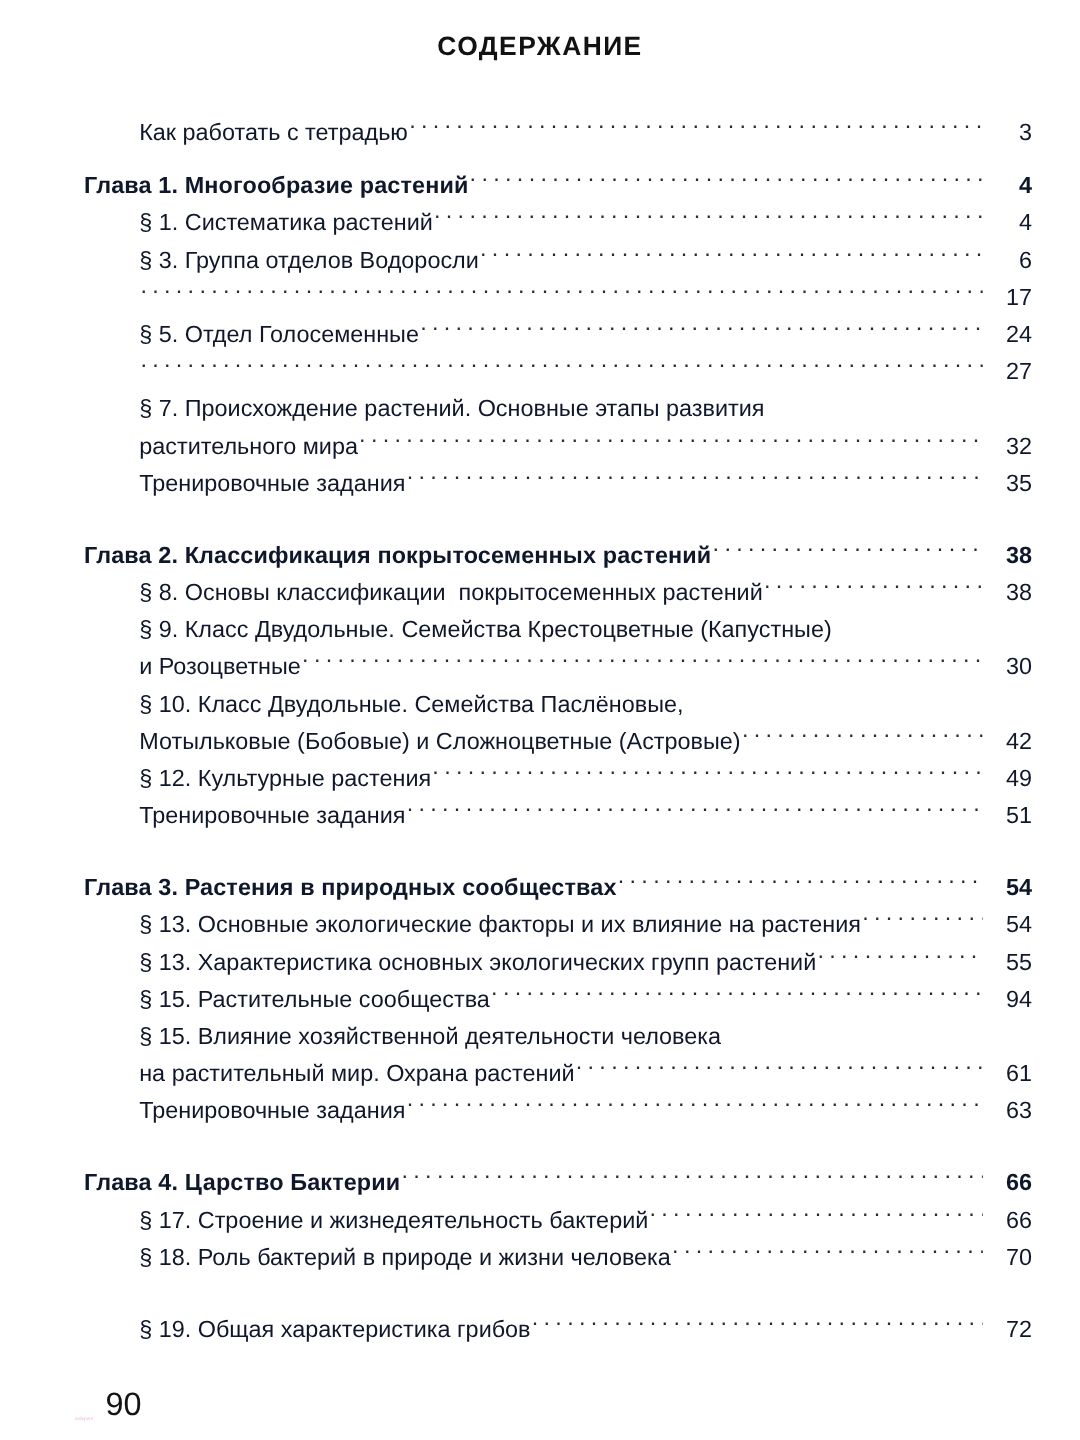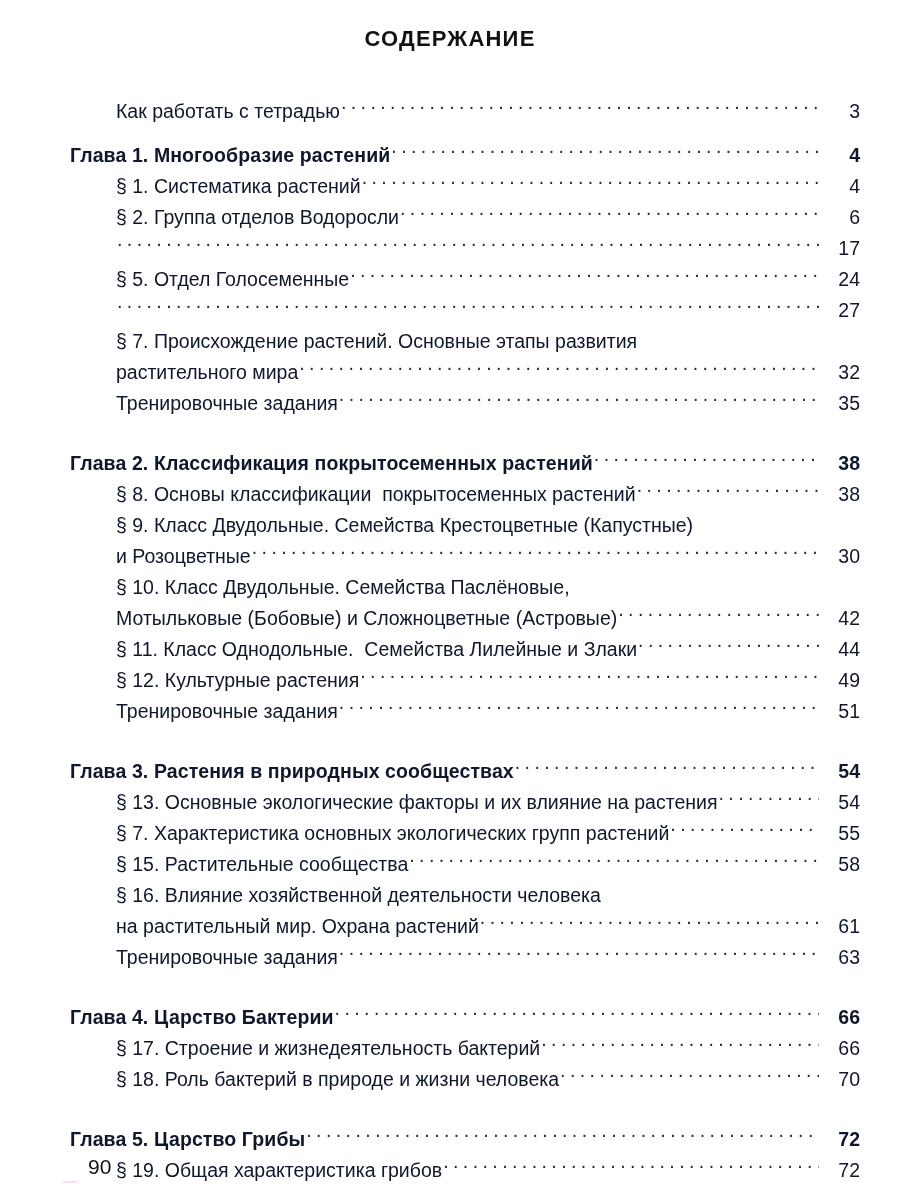--- a/index.html
+++ b/index.html
@@ -102,21 +102,21 @@
   .entry.wrap-first .page-num { visibility: hidden; }
 
   
   .gap-lg { height: 29px; }
   .gap-sm { height: 13px; }
 
   .page-number {
     position: absolute;
     left: 88px;
     top: 1155px;
-    font-size: 21px;
+    font-size: 27px;
     color: #141414;
     text-align: center;
   }
   .watermark {
     position: absolute;
     left: 62px;
     top: 1180px;
     width: 86px;
     height: 9px;
     opacity: 0.32;
@@ -146,21 +146,21 @@
         <span class="label">Глава 1. Многообразие растений</span>
         <span class="leader"></span>
         <span class="page-num">4</span>
       </div>
       <div class="entry section">
         <span class="label">§ 1. Систематика растений</span>
         <span class="leader"></span>
         <span class="page-num">4</span>
       </div>
       <div class="entry section">
-        <span class="label">§ 2. Группа отделов Водоросли</span>
+        <span class="label">§ 3. Группа отделов Водоросли</span>
         <span class="leader"></span>
         <span class="page-num">6</span>
       </div>
       <div class="entry section">
         <span class="leader"></span>
         <span class="page-num">17</span>
       </div>
       <div class="entry section">
         <span class="label">§ 5. Отдел Голосеменные</span>
         <span class="leader"></span>
@@ -210,25 +210,20 @@
         <span class="label">§ 10. Класс Двудольные. Семейства Паслёновые,</span>
         <span class="leader"></span>
         <span class="page-num"></span>
       </div>
       <div class="entry section">
         <span class="label">Мотыльковые (Бобовые) и Сложноцветные (Астровые)</span>
         <span class="leader"></span>
         <span class="page-num">42</span>
       </div>
       <div class="entry section">
-        <span class="label">§ 11. Класс Однодольные.  Семейства Лилейные и Злаки</span>
-        <span class="leader"></span>
-        <span class="page-num">44</span>
-      </div>
-      <div class="entry section">
         <span class="label">§ 12. Культурные растения</span>
         <span class="leader"></span>
         <span class="page-num">49</span>
       </div>
       <div class="entry section">
         <span class="label">Тренировочные задания</span>
         <span class="leader"></span>
         <span class="page-num">51</span>
       </div>
       <div class="gap-lg"></div>
@@ -236,31 +231,31 @@
         <span class="label">Глава 3. Растения в природных сообществах</span>
         <span class="leader"></span>
         <span class="page-num">54</span>
       </div>
       <div class="entry section">
         <span class="label">§ 13. Основные экологические факторы и их влияние на растения</span>
         <span class="leader"></span>
         <span class="page-num">54</span>
       </div>
       <div class="entry section">
-        <span class="label">§ 7. Характеристика основных экологических групп растений</span>
+        <span class="label">§ 13. Характеристика основных экологических групп растений</span>
         <span class="leader"></span>
         <span class="page-num">55</span>
       </div>
       <div class="entry section">
         <span class="label">§ 15. Растительные сообщества</span>
         <span class="leader"></span>
-        <span class="page-num">58</span>
-      </div>
-      <div class="entry section wrap-first">
-        <span class="label">§ 16. Влияние хозяйственной деятельности человека</span>
+        <span class="page-num">94</span>
+      </div>
+      <div class="entry section wrap-first">
+        <span class="label">§ 15. Влияние хозяйственной деятельности человека</span>
         <span class="leader"></span>
         <span class="page-num"></span>
       </div>
       <div class="entry section">
         <span class="label">на растительный мир. Охрана растений</span>
         <span class="leader"></span>
         <span class="page-num">61</span>
       </div>
       <div class="entry section">
         <span class="label">Тренировочные задания</span>
@@ -277,29 +272,24 @@
         <span class="label">§ 17. Строение и жизнедеятельность бактерий</span>
         <span class="leader"></span>
         <span class="page-num">66</span>
       </div>
       <div class="entry section">
         <span class="label">§ 18. Роль бактерий в природе и жизни человека</span>
         <span class="leader"></span>
         <span class="page-num">70</span>
       </div>
       <div class="gap-lg"></div>
-      <div class="entry chapter">
-        <span class="label">Глава 5. Царство Грибы</span>
+      <div class="entry section">
+        <span class="label">§ 19. Общая характеристика грибов</span>
         <span class="leader"></span>
         <span class="page-num">72</span>
       </div>
-      <div class="entry section">
-        <span class="label">§ 19. Общая характеристика грибов</span>
-        <span class="leader"></span>
-        <span class="page-num">72</span>
-      </div>
     </div>
 
   <div class="page-number">90</div>
 
   <div class="watermark">лабиринт</div>
 
 </div>
 
 </body></html>

